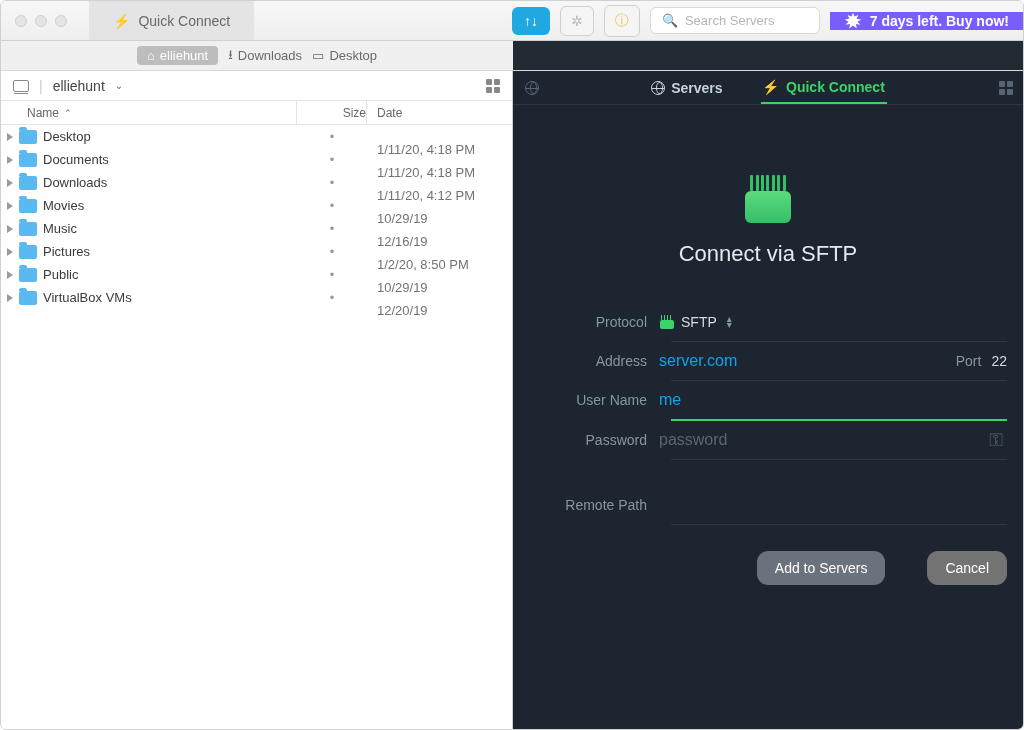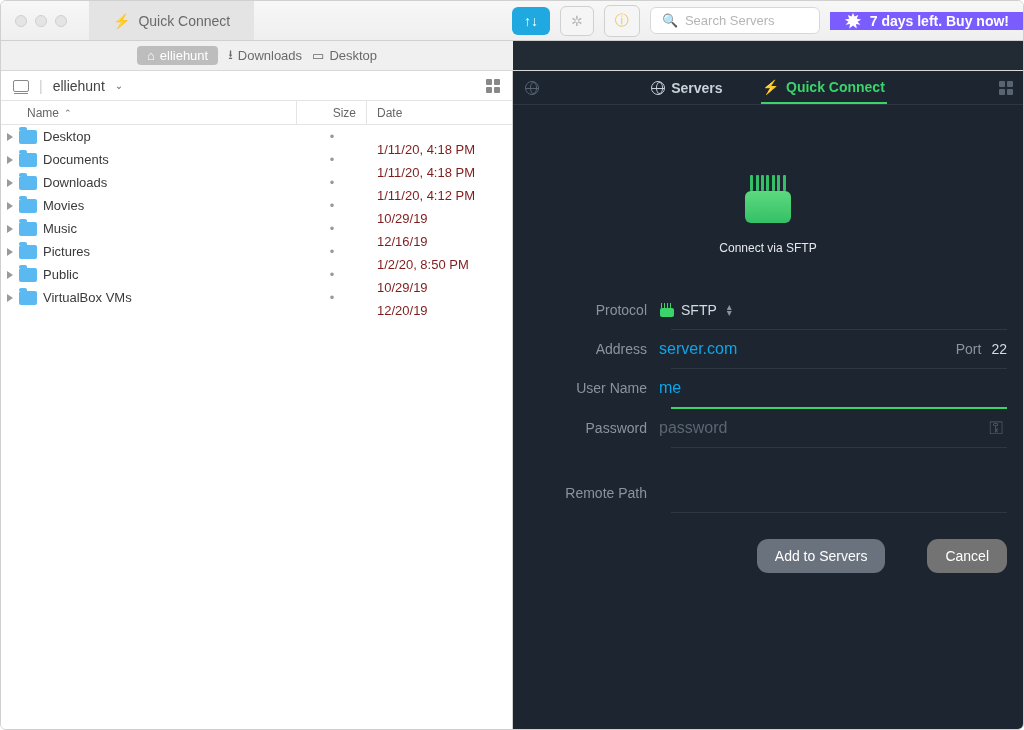--- a/index.html
+++ b/index.html
@@ -33,47 +33,47 @@
 
 
 .path-row{display:flex;align-items:center;gap:10px;height:30px;padding:0 12px;border-bottom:1px solid #e4e4e4; font-size:14px;color:#444;}
 .disk-icon{width:16px;height:12px;border:1px solid #888;border-radius:2px;position:relative;}
 .disk-icon::after{content:"";position:absolute;bottom:-3px;left:0;right:0;height:1px;background:#888;}
 .view-toggle{margin-left:auto;display:grid;grid-template-columns:1fr 1fr;grid-template-rows:1fr 1fr;gap:2px;width:14px;height:14px;}
 .view-toggle span{background:#888;border-radius:1px;}
 
 .col-head{display:flex;height:24px;border-bottom:1px solid #e4e4e4;font-size:12px;color:#666;}
 .col-name{flex:0 0 296px;display:flex;align-items:center;padding-left:26px;border-right:1px solid #e4e4e4;gap:5px;}
-.col-size{flex:0 0 70px;display:flex;align-items:center;justify-content:flex-end;padding-right:10px;border-right:1px solid #e4e4e4;}
+.col-size{flex:0 0 70px;display:flex;align-items:center;justify-content:flex-end;border-right:1px solid #e4e4e4;}
 .col-date{flex:1;display:flex;align-items:center;padding-left:10px;}
 
 .files{flex:1;overflow:auto;}
 .file-row{display:flex;height:23px;align-items:center;font-size:13px;color:#3a3a3a;}
 .file-name{flex:0 0 296px;display:flex;align-items:center;padding-left:6px;gap:6px;}
 .disclosure{width:0;height:0;border-top:4px solid transparent;border-bottom:4px solid transparent;border-left:6px solid #9a9a9a;}
 .folder{width:18px;height:14px;background:#5ab9f0;border-radius:2px;position:relative;}
 .folder::before{content:"";position:absolute;top:-3px;left:0;width:8px;height:3px;background:#5ab9f0;border-radius:2px 2px 0 0;}
 .file-size{flex:0 0 70px;text-align:center;color:#999;}
-.file-date{flex:1;padding-left:10px;color:#7f1d1d;margin-top:25px;}
+.file-date{flex:1;padding-left:10px;color:#737373;margin-top:25px;}
 
 
 .right-tabs{height:34px;display:flex;align-items:center;justify-content:center;gap:36px;border-bottom:1px solid #2e3742;font-size:14px;}
 .right-tabs .globe-small{position:absolute;left:10px;}
 .rtab{display:flex;align-items:center;gap:6px;color:#c9d1d9;padding:0 2px;height:100%;}
 .rtab.active{color:#3ad46a;border-bottom:2px solid #3ad46a;}
 .grid-icon{position:absolute;right:10px;display:grid;grid-template-columns:1fr 1fr;grid-template-rows:1fr 1fr;gap:2px;width:14px;height:14px;}
 .grid-icon span{background:#596473;border-radius:1px;}
 .right-tabs{position:relative;font-weight:bold;}
 
 .connect-form{flex:1;display:flex;flex-direction:column;align-items:center;padding-top:70px;}
 .plug{width:54px;height:48px;position:relative;margin-bottom:18px;}
 .plug-body{position:absolute;bottom:0;left:4px;right:4px;height:32px;background:linear-gradient(#5dd97f,#34c066);border-radius:6px;}
 .plug-pins{position:absolute;top:0;left:8px;right:8px;height:16px;display:flex;justify-content:space-around;}
 .plug-pins span{width:3px;background:#34c066;border-radius:1px;}
-.connect-title{font-size:12px;color:#e5e9ee;margin-bottom:36px;}
+.connect-title{font-size:22px;color:#e5e9ee;margin-bottom:36px;}
 
 .form{width:100%;padding:0 16px 0 8px;}
 .form-row{display:flex;align-items:center;height:38px;font-size:14px;}
 .form-label{flex:0 0 138px;text-align:right;color:#8a949f;padding-right:12px;}
 .form-value{flex:1;color:#d6dbe1;position:relative;display:flex;align-items:center;height:100%;}
 .form-value input{background:transparent;border:none;color:#0ea5e9;font-size:16px;width:100%;padding:6px 0;outline:none;}
 .form-value input::placeholder{color:#5b6672;}
 .proto-chip{display:flex;align-items:center;gap:6px;}
 .proto-plug{width:16px;height:14px;position:relative;}
 .proto-plug::before{content:"";position:absolute;bottom:0;left:1px;right:1px;height:9px;background:#3ad46a;border-radius:2px;}

